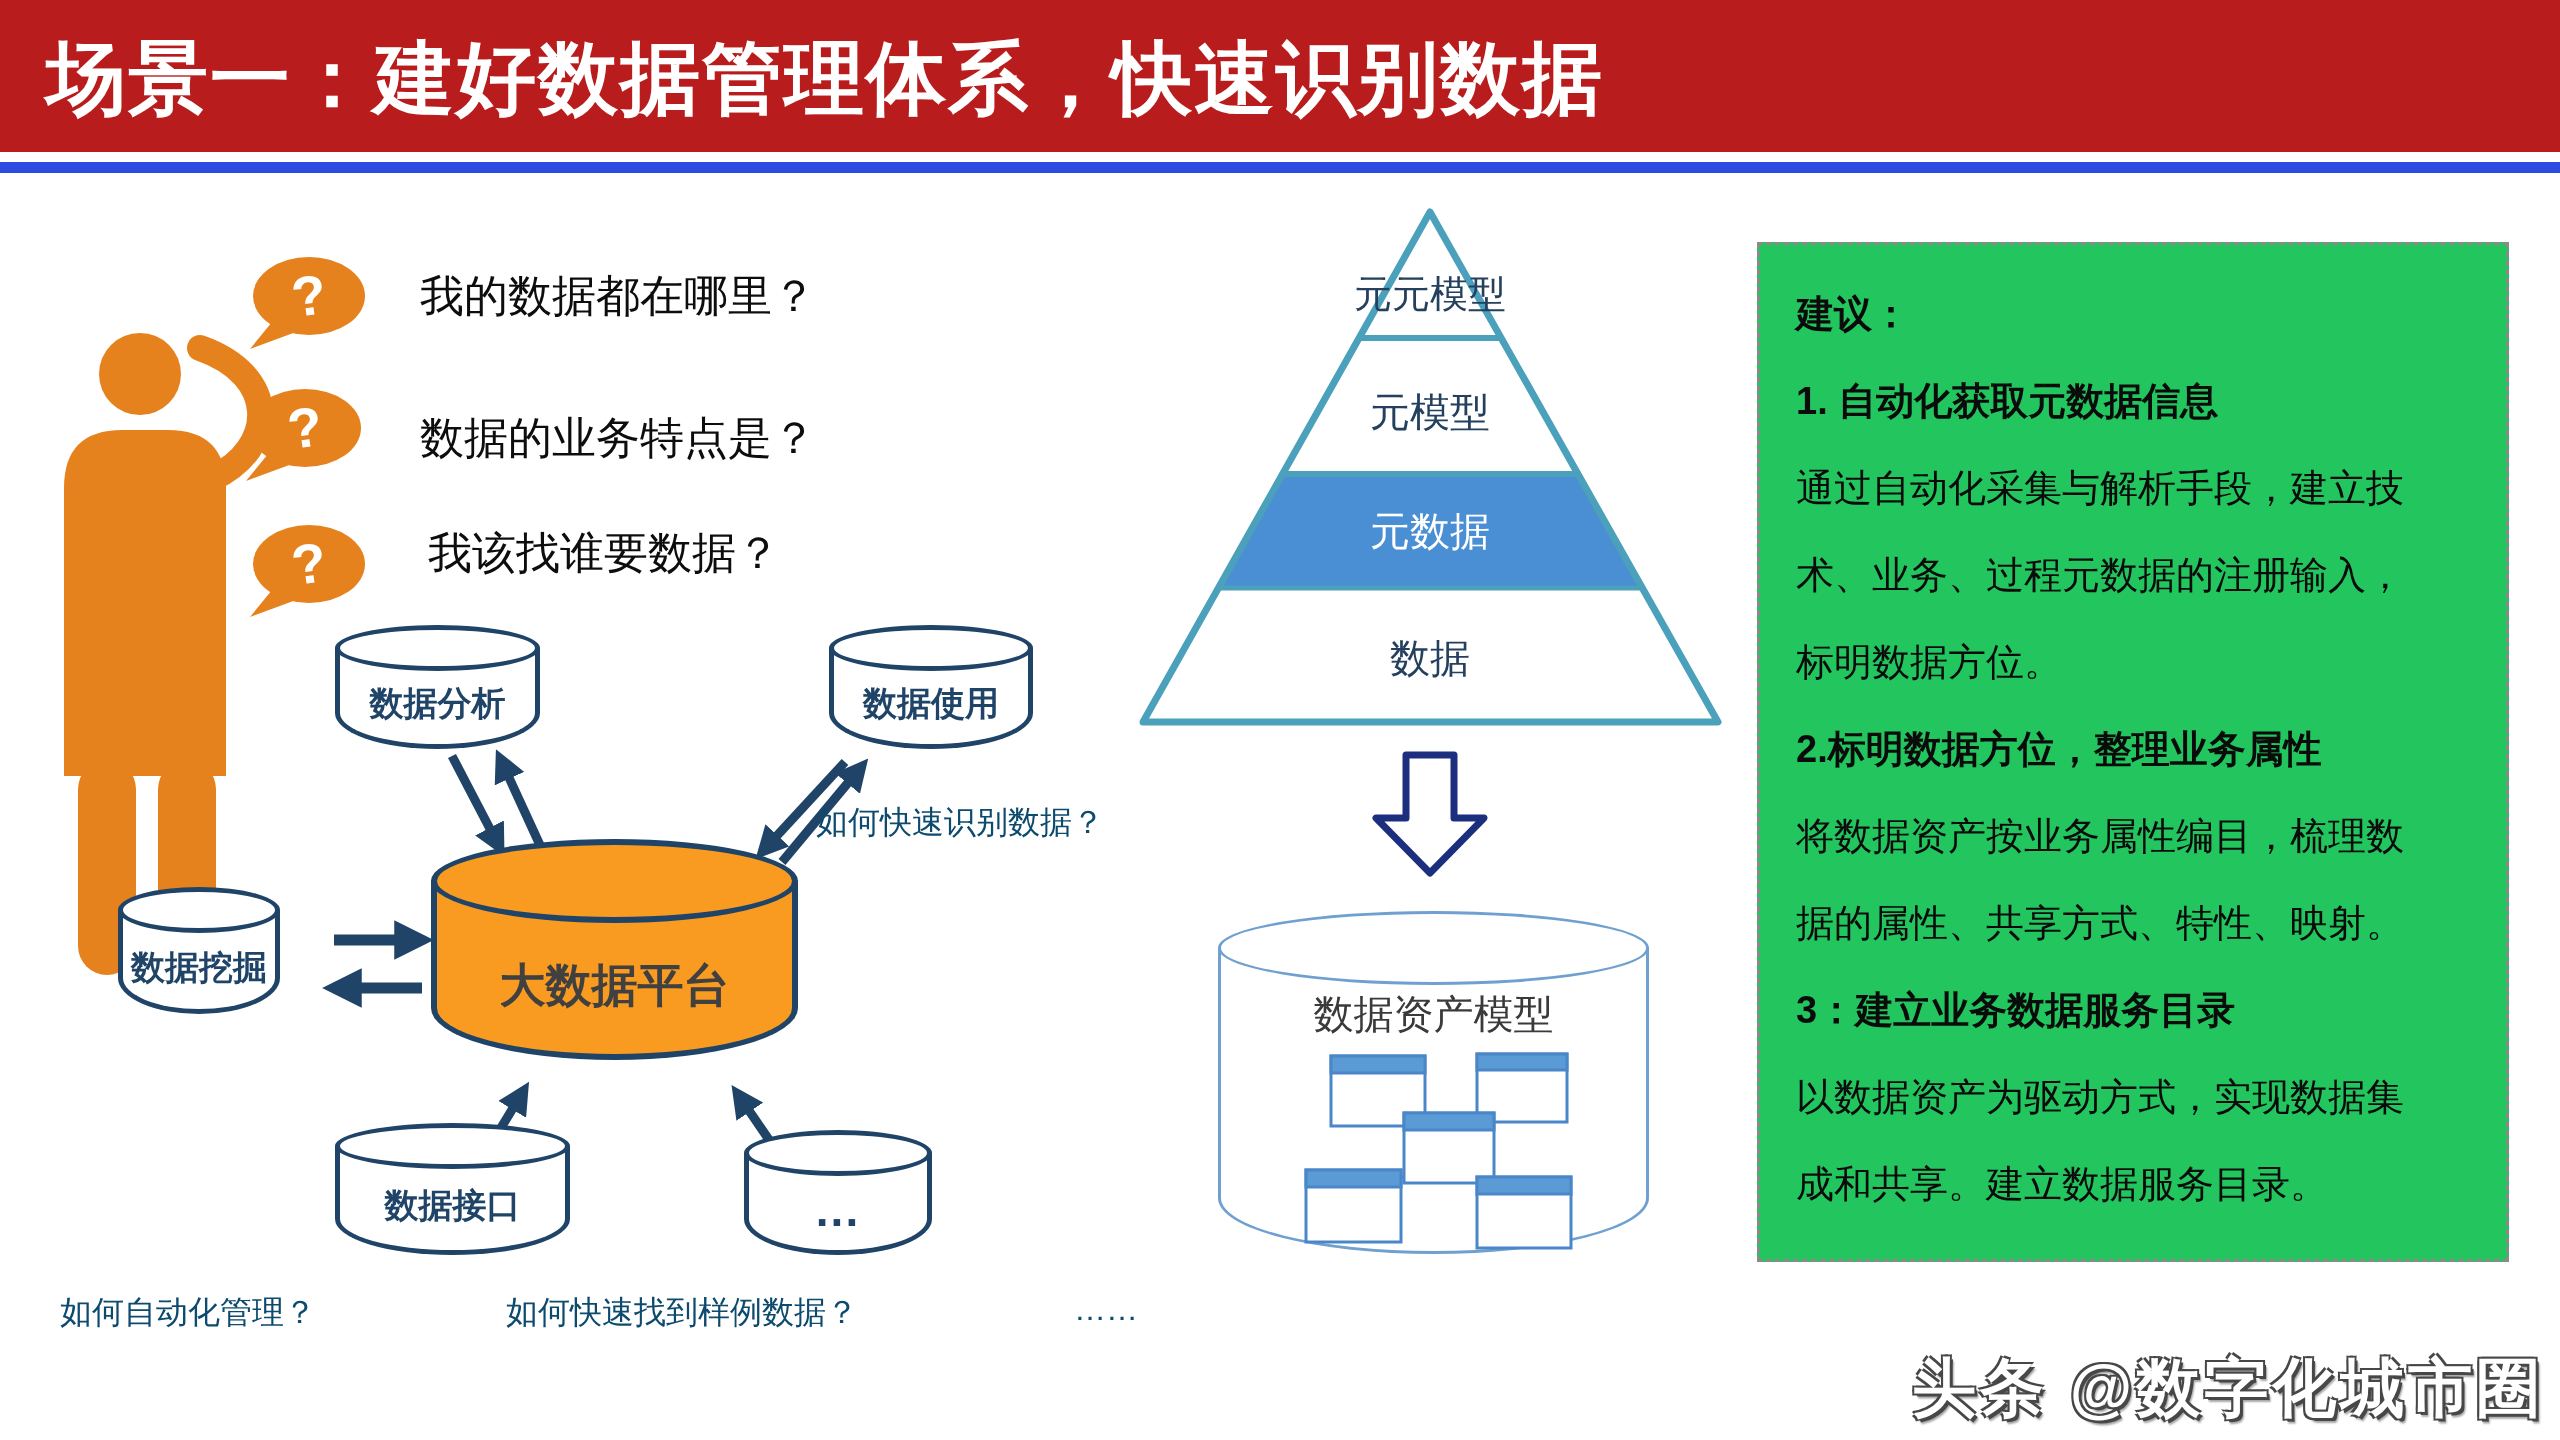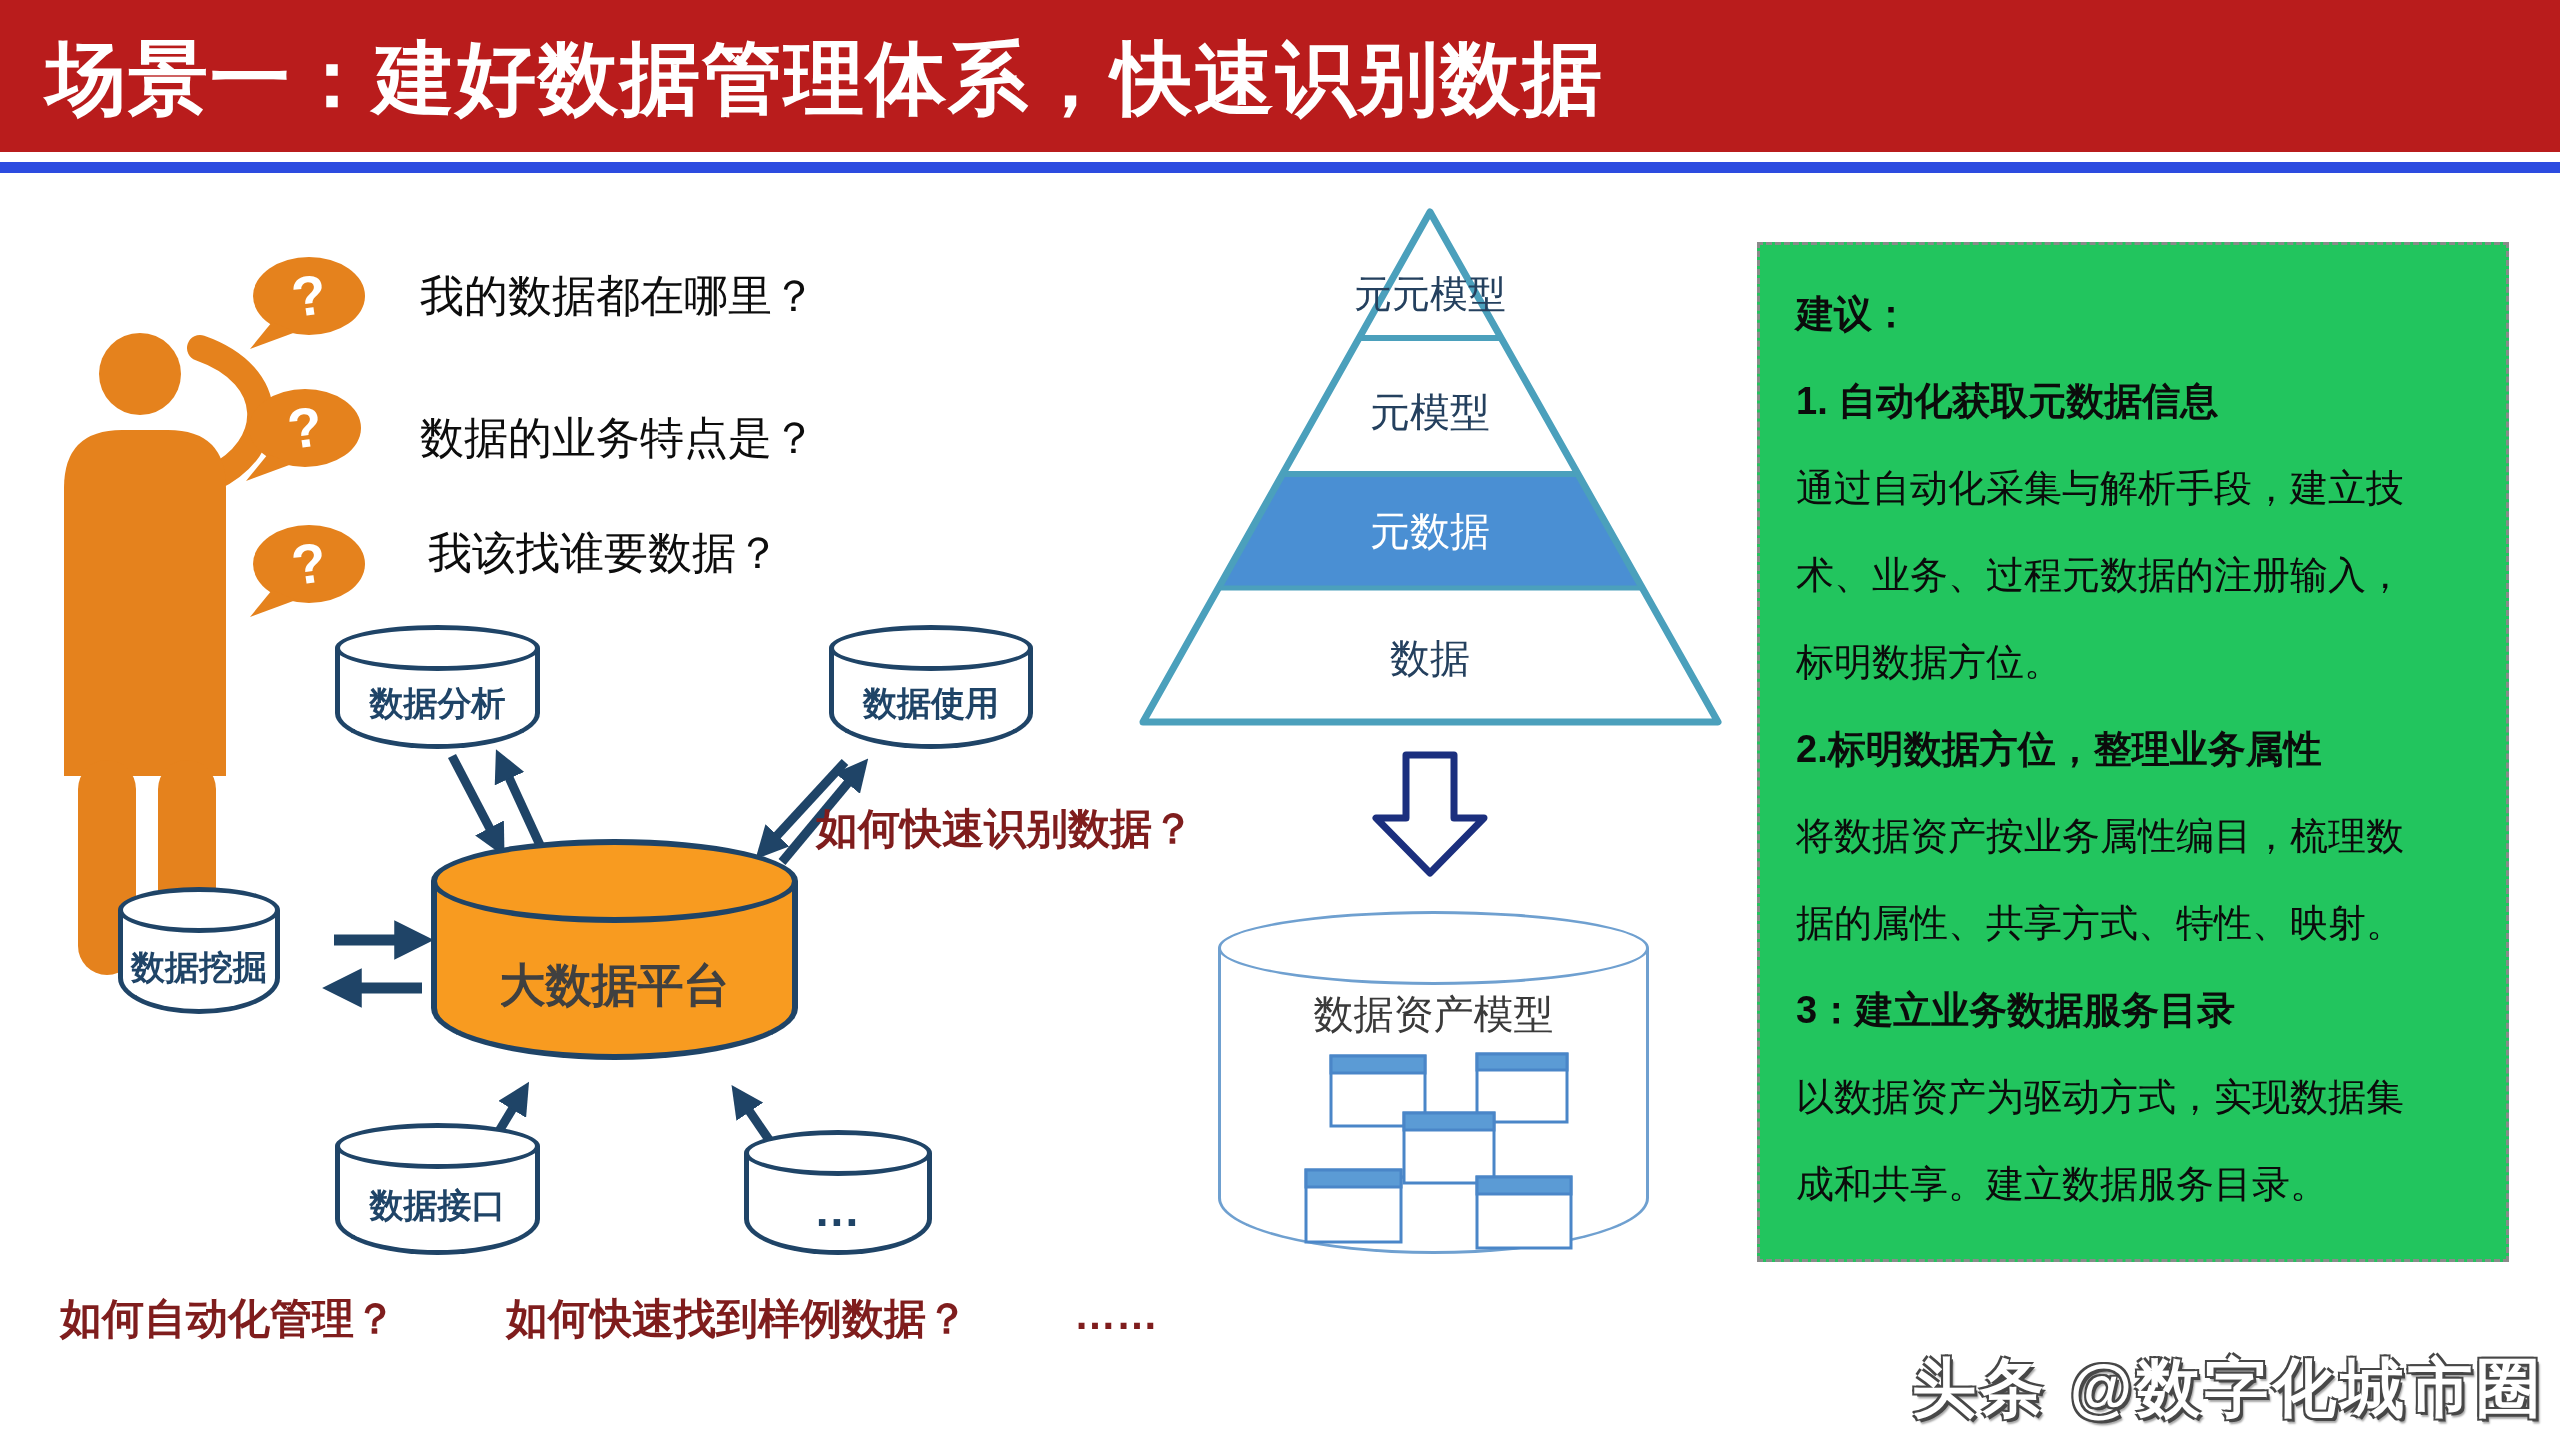--- a/index.html
+++ b/index.html
@@ -32,21 +32,21 @@
                         border-radius:0 0 50% 50% / 0 0 52px 52px;}
   .cyl.orange .cyl-label{padding-top:72px;color:#404040;font-size:46px;}
   .cyl.asset .cyl-top{height:74px;border:3px solid #6fa0d0;}
   .cyl.asset .cyl-body{top:37px;border:3px solid #6fa0d0;border-top:none;
                        border-radius:0 0 50% 50% / 0 0 56px 56px;}
   .cyl.asset .cyl-label{align-items:flex-start;padding-top:76px;color:#3a3a3a;
                         font-weight:400;font-size:40px;}
   .cyl .more-label{font-size:46px;letter-spacing:2px;}
 
   
-  .red-note{position:absolute;font-size:42px;font-weight:bold;color:#7f1d1d;white-space:nowrap;z-index:4;}
+  .red-note{position:absolute;font-size:32px;font-weight:normal;color:#0c4a6e;white-space:nowrap;z-index:4;}
 
   
   .advice{position:absolute;left:1757px;top:242px;width:752px;height:1020px;box-sizing:border-box;
           border:3px dashed #8a8a8a;padding:26px 36px;background:#22c55e;}
   .advice .line{font-size:38px;line-height:87px;color:#0b0b0b;white-space:nowrap;}
   .advice .line.bold{font-weight:bold;}
 
   
   .watermark{position:absolute;left:1912px;top:1345px;font-size:64px;font-weight:bold;color:#fff;
              white-space:nowrap;letter-spacing:4px;
@@ -118,21 +118,21 @@
   <div class="cyl small" style="left:829px;top:625px;width:204px;height:124px;">
     <div class="cyl-body"></div>
       <div class="cyl-top"></div>
     <div class="cyl-label">数据使用</div>
   </div>
   <div class="cyl small" style="left:118px;top:887px;width:162px;height:127px;">
     <div class="cyl-body"></div>
       <div class="cyl-top"></div>
     <div class="cyl-label">数据挖掘</div>
   </div>
-  <div class="cyl small" style="left:335px;top:1123px;width:205px;height:132px;text-align:center;">
+  <div class="cyl small" style="left:335px;top:1123px;width:235px;height:132px;text-align:center;">
     <div class="cyl-body"></div>
       <div class="cyl-top"></div>
     <div class="cyl-label">数据接口</div>
   </div>
   <div class="cyl small" style="left:744px;top:1130px;width:188px;height:125px;">
     <div class="cyl-body"></div>
       <div class="cyl-top"></div>
     <div class="cyl-label more-label">...</div>
   </div>
 

